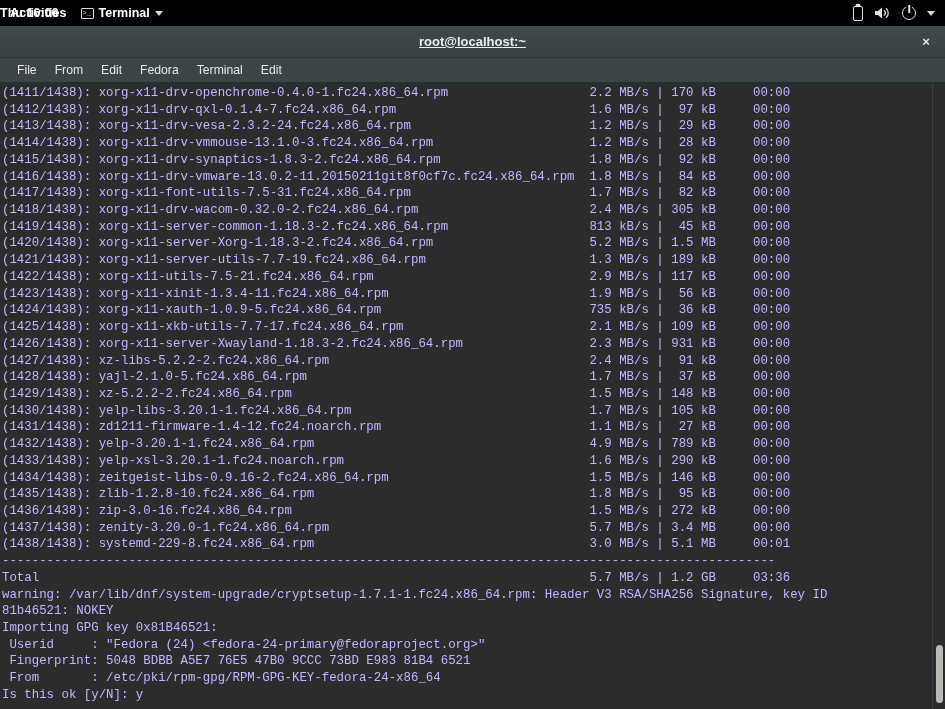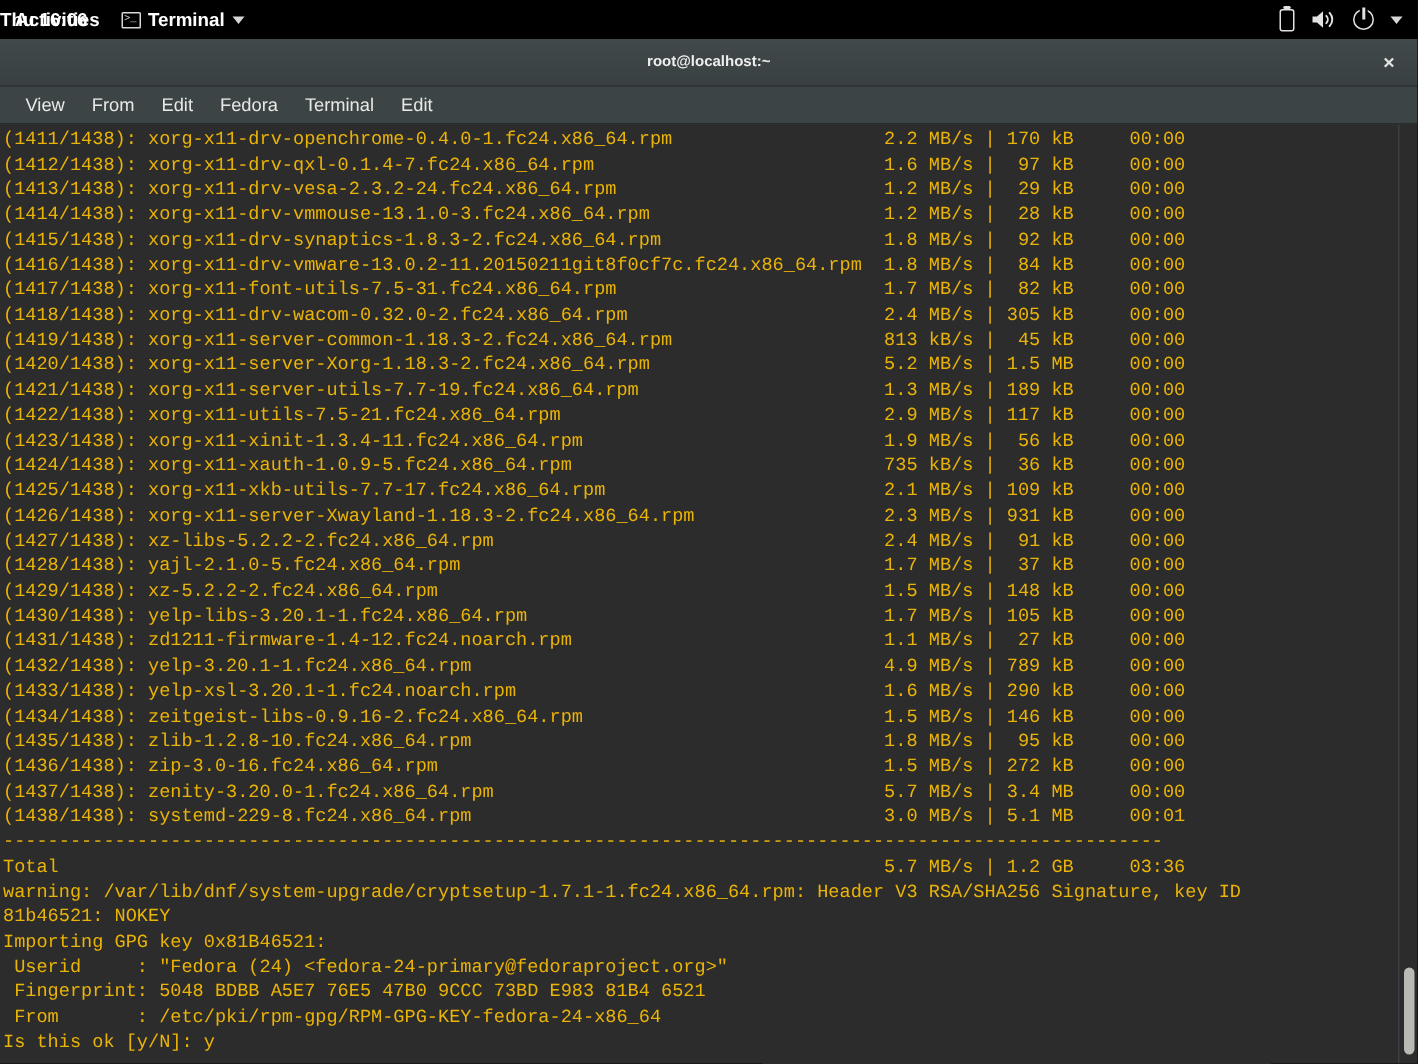--- a/index.html
+++ b/index.html
@@ -133,22 +133,23 @@
     background: linear-gradient(to bottom, #41494b 0%, #3c4446 55%, #394042 100%);
     border-bottom: 1px solid #2e3436;
     position: relative;
     display: flex;
     align-items: center;
     justify-content: center;
     box-sizing: border-box;
   }
   #titlebar .title {
     color: #eeeeec;
-    font-size: 10px;
+    font-size: 13px;
     font-weight: bold;
+    text-decoration: underline;
   }
   #titlebar .closebtn {
     position: absolute;
     right: 10px;
     top: 50%;
     transform: translateY(-50%);
     width: 18px; height: 18px;
     display:flex; align-items:center; justify-content:center;
     color: #e4e4e2;
     font-size: 13px;
@@ -182,21 +183,21 @@
     overflow: hidden;
     position: relative;
   }
   #terminal {
     flex: 1;
     padding: 2px 0 0 2px;
     box-sizing: border-box;
     font-family: "Liberation Mono", "DejaVu Sans Mono", monospace;
     font-size: 12.4px;
     line-height: 16.72px;
-    color: #eab308;
+    color: #c4b5fd;
     white-space: pre;
     overflow: hidden;
     letter-spacing: 0px;
   }
   #terminal .row { height: 16.72px; }
   #scrollbar {
     width: 13px;
     background: #2c2c2c;
     border-left: 1px solid #3a4042;
     position: relative;
@@ -242,21 +243,21 @@
 </div>
 
 <div id="window">
 
   <div id="titlebar">
     <span class="title">root@localhost:~</span>
     <span class="closebtn">×</span>
   </div>
 
   <div id="menubar">
-    <span class="menu-item">View</span>
+    <span class="menu-item">File</span>
     <span class="menu-item">From</span>
     <span class="menu-item">Edit</span>
     <span class="menu-item">Fedora</span>
     <span class="menu-item">Terminal</span>
     <span class="menu-item">Edit</span>
   </div>
 
   <div id="terminal-wrap">
     <div id="terminal"><div class="row">(1411/1438): xorg-x11-drv-openchrome-0.4.0-1.fc24.x86_64.rpm                   2.2 MB/s | 170 kB     00:00</div><div class="row">(1412/1438): xorg-x11-drv-qxl-0.1.4-7.fc24.x86_64.rpm                          1.6 MB/s |  97 kB     00:00</div><div class="row">(1413/1438): xorg-x11-drv-vesa-2.3.2-24.fc24.x86_64.rpm                        1.2 MB/s |  29 kB     00:00</div><div class="row">(1414/1438): xorg-x11-drv-vmmouse-13.1.0-3.fc24.x86_64.rpm                     1.2 MB/s |  28 kB     00:00</div><div class="row">(1415/1438): xorg-x11-drv-synaptics-1.8.3-2.fc24.x86_64.rpm                    1.8 MB/s |  92 kB     00:00</div><div class="row">(1416/1438): xorg-x11-drv-vmware-13.0.2-11.20150211git8f0cf7c.fc24.x86_64.rpm  1.8 MB/s |  84 kB     00:00</div><div class="row">(1417/1438): xorg-x11-font-utils-7.5-31.fc24.x86_64.rpm                        1.7 MB/s |  82 kB     00:00</div><div class="row">(1418/1438): xorg-x11-drv-wacom-0.32.0-2.fc24.x86_64.rpm                       2.4 MB/s | 305 kB     00:00</div><div class="row">(1419/1438): xorg-x11-server-common-1.18.3-2.fc24.x86_64.rpm                   813 kB/s |  45 kB     00:00</div><div class="row">(1420/1438): xorg-x11-server-Xorg-1.18.3-2.fc24.x86_64.rpm                     5.2 MB/s | 1.5 MB     00:00</div><div class="row">(1421/1438): xorg-x11-server-utils-7.7-19.fc24.x86_64.rpm                      1.3 MB/s | 189 kB     00:00</div><div class="row">(1422/1438): xorg-x11-utils-7.5-21.fc24.x86_64.rpm                             2.9 MB/s | 117 kB     00:00</div><div class="row">(1423/1438): xorg-x11-xinit-1.3.4-11.fc24.x86_64.rpm                           1.9 MB/s |  56 kB     00:00</div><div class="row">(1424/1438): xorg-x11-xauth-1.0.9-5.fc24.x86_64.rpm                            735 kB/s |  36 kB     00:00</div><div class="row">(1425/1438): xorg-x11-xkb-utils-7.7-17.fc24.x86_64.rpm                         2.1 MB/s | 109 kB     00:00</div><div class="row">(1426/1438): xorg-x11-server-Xwayland-1.18.3-2.fc24.x86_64.rpm                 2.3 MB/s | 931 kB     00:00</div><div class="row">(1427/1438): xz-libs-5.2.2-2.fc24.x86_64.rpm                                   2.4 MB/s |  91 kB     00:00</div><div class="row">(1428/1438): yajl-2.1.0-5.fc24.x86_64.rpm                                      1.7 MB/s |  37 kB     00:00</div><div class="row">(1429/1438): xz-5.2.2-2.fc24.x86_64.rpm                                        1.5 MB/s | 148 kB     00:00</div><div class="row">(1430/1438): yelp-libs-3.20.1-1.fc24.x86_64.rpm                                1.7 MB/s | 105 kB     00:00</div><div class="row">(1431/1438): zd1211-firmware-1.4-12.fc24.noarch.rpm                            1.1 MB/s |  27 kB     00:00</div><div class="row">(1432/1438): yelp-3.20.1-1.fc24.x86_64.rpm                                     4.9 MB/s | 789 kB     00:00</div><div class="row">(1433/1438): yelp-xsl-3.20.1-1.fc24.noarch.rpm                                 1.6 MB/s | 290 kB     00:00</div><div class="row">(1434/1438): zeitgeist-libs-0.9.16-2.fc24.x86_64.rpm                           1.5 MB/s | 146 kB     00:00</div><div class="row">(1435/1438): zlib-1.2.8-10.fc24.x86_64.rpm                                     1.8 MB/s |  95 kB     00:00</div><div class="row">(1436/1438): zip-3.0-16.fc24.x86_64.rpm                                        1.5 MB/s | 272 kB     00:00</div><div class="row">(1437/1438): zenity-3.20.0-1.fc24.x86_64.rpm                                   5.7 MB/s | 3.4 MB     00:00</div><div class="row">(1438/1438): systemd-229-8.fc24.x86_64.rpm                                     3.0 MB/s | 5.1 MB     00:01</div><div class="row">--------------------------------------------------------------------------------------------------------</div><div class="row">Total                                                                          5.7 MB/s | 1.2 GB     03:36</div><div class="row">warning: /var/lib/dnf/system-upgrade/cryptsetup-1.7.1-1.fc24.x86_64.rpm: Header V3 RSA/SHA256 Signature, key ID</div><div class="row">81b46521: NOKEY</div><div class="row">Importing GPG key 0x81B46521:</div><div class="row"> Userid     : "Fedora (24) &lt;fedora-24-primary@fedoraproject.org&gt;"</div><div class="row"> Fingerprint: 5048 BDBB A5E7 76E5 47B0 9CCC 73BD E983 81B4 6521</div><div class="row"> From       : /etc/pki/rpm-gpg/RPM-GPG-KEY-fedora-24-x86_64</div><div class="row">Is this ok [y/N]: y</div></div>
     <div id="scrollbar">

